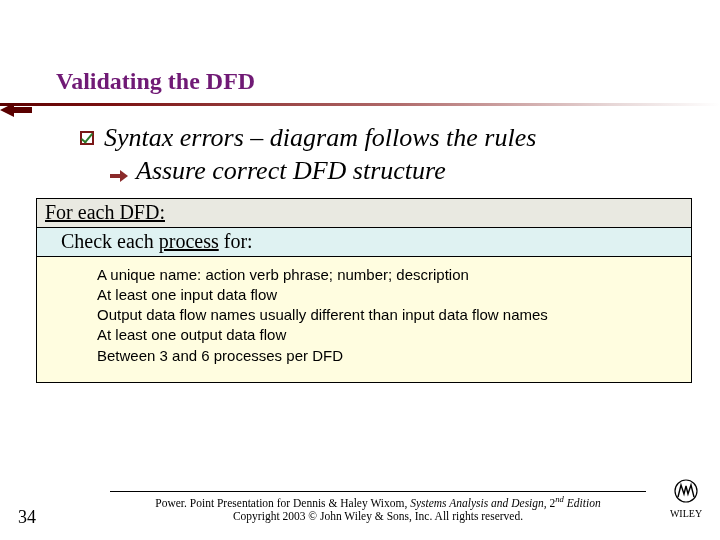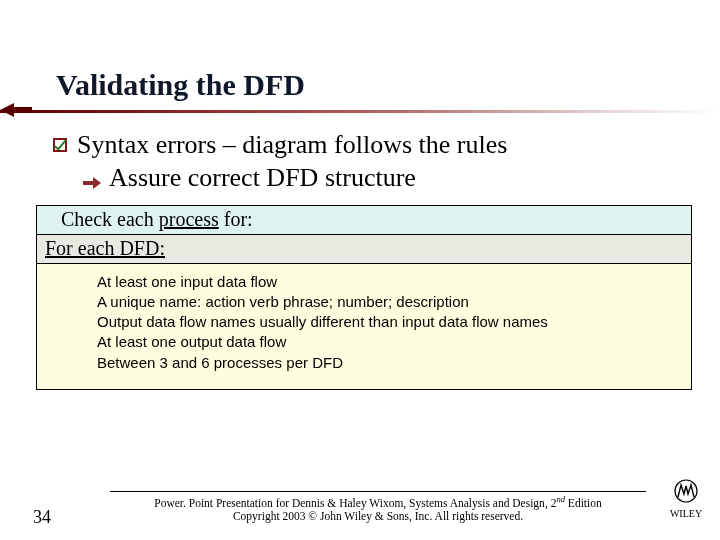--- a/index.html
+++ b/index.html
@@ -3,39 +3,39 @@
 <meta charset="utf-8">
 <style>
   * { box-sizing: border-box; margin: 0; padding: 0; }
   html, body { width: 720px; height: 540px; font-family: "Times New Roman", Times, serif; background: #fff; }
   .slide {
     width: 720px; height: 540px; position: relative;
     background: #fff;
     padding-top: 68px;
   }
   .title {
-    font-size: 30px; font-weight: bold; color: #0f172a;
+    font-size: 24px; font-weight: bold; color: #701a75;
     padding-left: 56px;
   }
   .title-rule {
     margin-top: 8px; height: 3px;
     background: linear-gradient(to right, #5a0000 0%, #7a1010 15%, #b06a6a 55%, #e7d7d7 85%, #fff 100%);
   }
   .title-arrow {
     position: absolute; left: 0; top: 103px;
     width: 0; height: 0;
     border-right: 14px solid #5a0000;
     border-top: 7px solid transparent;
     border-bottom: 7px solid transparent;
   }
   .title-arrow::after {
     content: ""; position: absolute; left: 14px; top: -3px;
     width: 18px; height: 6px; background: #5a0000;
   }
-  .body { padding: 16px 42px 0 53px; }
+  .body { padding: 16px 42px 0 80px; font-style: italic; }
   .b1 { display: flex; align-items: flex-start; gap: 10px; font-size: 26px; line-height: 1.2; }
   .bullet-sq {
     width: 14px; height: 14px; margin-top: 9px;
     border: 2px solid #7a1818; position: relative; flex: 0 0 auto;
     background: #fff;
   }
   .bullet-sq::after {
     content: ""; position: absolute; left: 2px; top: -2px;
     width: 4px; height: 10px;
     border-right: 2px solid #2a7a2a; border-bottom: 2px solid #2a7a2a;
@@ -64,32 +64,32 @@
   .row3 {
     background: #fffde0; font-family: Arial, Helvetica, sans-serif;
     font-size: 15px; line-height: 1.35; padding: 8px 14px 16px 60px;
   }
   .row3 div { margin: 0; }
   .u { text-decoration: underline; }
   .footer {
     position: absolute; left: 0; bottom: 12px; width: 720px; height: 58px;
   }
   .pg {
-    position: absolute; left: 33px; bottom: 0px; font-size: 18px;
+    position: absolute; left: 18px; bottom: 0px; font-size: 18px;
     font-family: "Times New Roman", serif;
   }
   .credit {
     position: absolute; left: 110px; right: 74px; bottom: 4px;
     font-size: 11.5px; font-family: "Times New Roman", serif;
     text-align: center; line-height: 1.2;
   }
   .credit hr {
     border: none; border-top: 1px solid #000; margin-bottom: 2px;
   }
-  .credit .ital { }
+  .credit .ital { font-style: italic; }
   .logo {
     position: absolute; right: 14px; bottom: 4px;
   }
   .sup { font-size: 0.75em; vertical-align: super; font-style: italic; }
 </style>
 </head>
 <body>
 
 <div class="slide">
 
@@ -105,29 +105,29 @@
     <div class="b2">
       <span class="bullet-arrow">
           <span class="shaft"></span>
           <span class="head"></span>
         </span>
       <span>Assure correct DFD structure</span>
     </div>
   </div>
 
   <div class="boxwrap">
+    <div class="row-head row1">
+      <span class="u">For each DFD:</span>
+    </div>
     <div class="row-head row2">
       <span>Check each </span><span class="u">process</span><span> for:</span>
     </div>
-    <div class="row-head row1">
-      <span class="u">For each DFD:</span>
-    </div>
     <div class="row3">
+      <div>A unique name: action verb phrase; number; description</div>
       <div>At least one input data flow</div>
-      <div>A unique name: action verb phrase; number; description</div>
       <div>Output data flow names usually different than input data flow names</div>
       <div>At least one output data flow</div>
       <div>Between 3 and 6 processes per DFD</div>
     </div>
   </div>
 
   <div class="footer">
     <div class="pg">34</div>
     <div class="credit">
       <hr>

